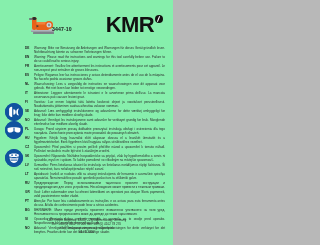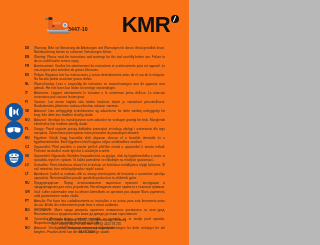--- a/index.html
+++ b/index.html
@@ -4,23 +4,22 @@
 <style>
   html,body{margin:0;padding:0;background:#b8b8b8;}
   body{
     font-family:"Liberation Sans", sans-serif;
     -webkit-font-smoothing:antialiased;
   }
   #page{
     position:relative;
     width:173px;
     height:245px;
-    background:#f97316;
+    background:#86efac;
     overflow:hidden;
-    padding-left:16px;
   }
 
   
   .header{
     position:relative;
     height:46px;
   }
   .tool-img{
     position:absolute;
     left:26px; top:13px;

